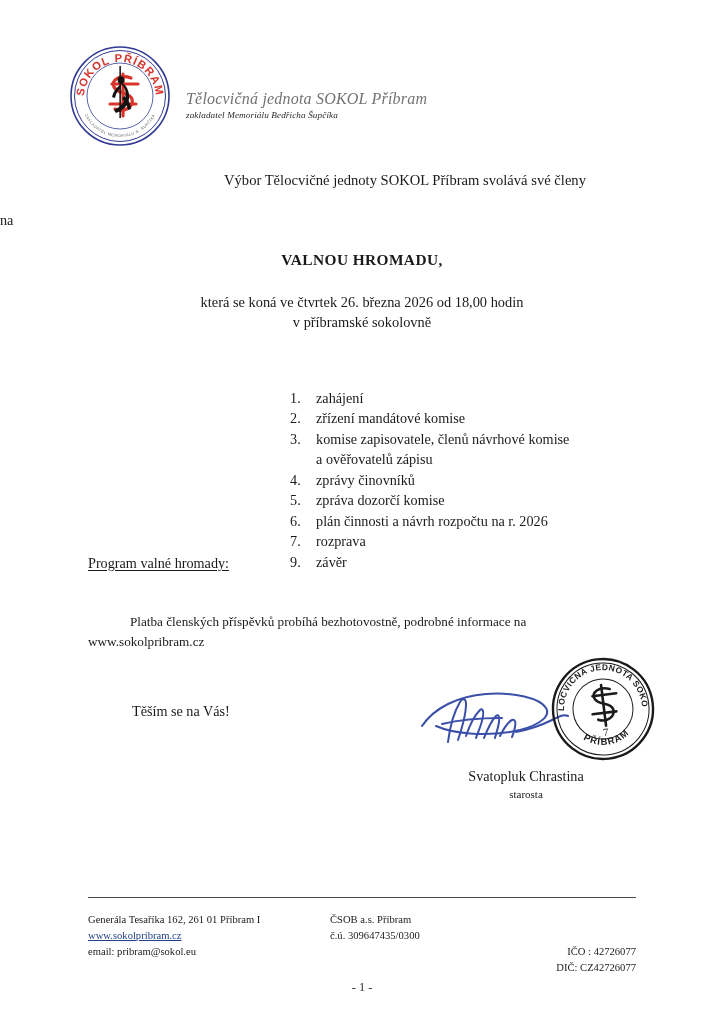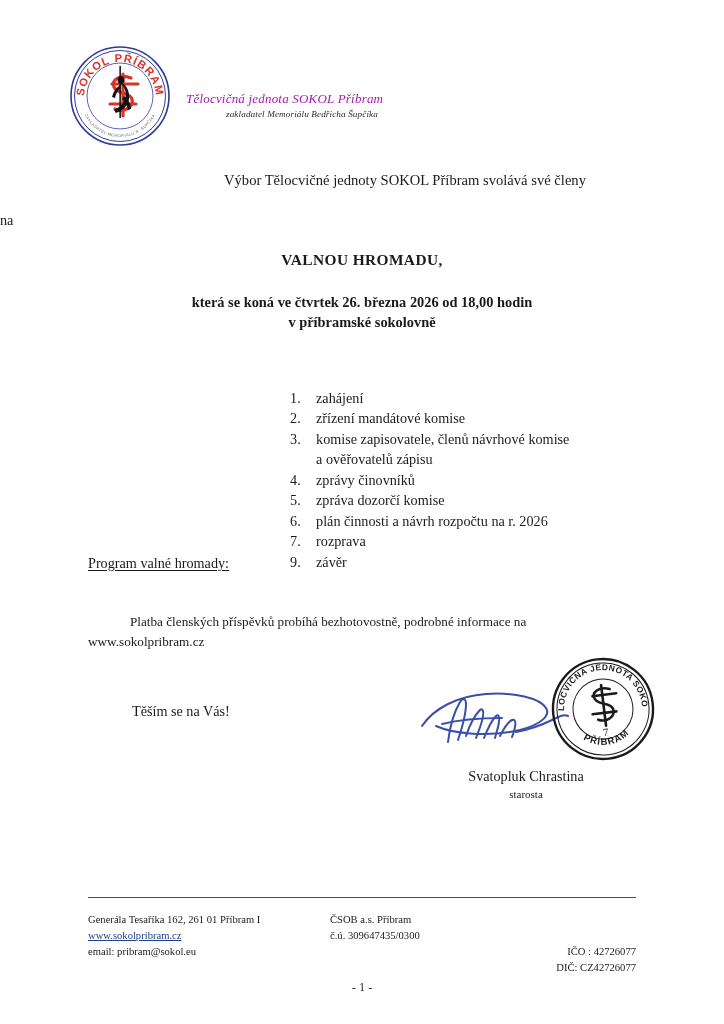--- a/index.html
+++ b/index.html
@@ -32,33 +32,32 @@
   .logo-wrap {
     width: 104px;
     height: 104px;
     flex: 0 0 auto;
   }
   .letterhead-text {
     padding-top: 18px;
   }
   .lh-line1 {
     font-style: italic;
-    font-size: 13px;
+    font-size: 16px;
     letter-spacing: .2px;
-    color: #a21caf;
+    color: #737373;
     white-space: nowrap;
   }
   .lh-line2 {
     font-style: italic;
     font-size: 9.2px;
     letter-spacing: .1px;
     color: #2a2a2a;
     margin-top: 2px;
     white-space: nowrap;
-    margin-left: 40px;
   }
 
   
   .intro {
     position: absolute;
     left: 0;
     top: 172px;
     width: 724px;
     text-align: center;
     font-size: 14.6px;
@@ -82,21 +81,21 @@
     font-weight: bold;
     letter-spacing: .4px;
   }
   .subhead {
     position: absolute;
     left: 0;
     top: 292px;
     width: 724px;
     text-align: center;
     font-size: 14.4px;
-    font-weight: bold;
+    font-weight: normal;
     line-height: 1.42;
   }
 
   
   .program {
     position: absolute;
     left: 88px;
     top: 388px;
     width: 560px;
     display: flex;

